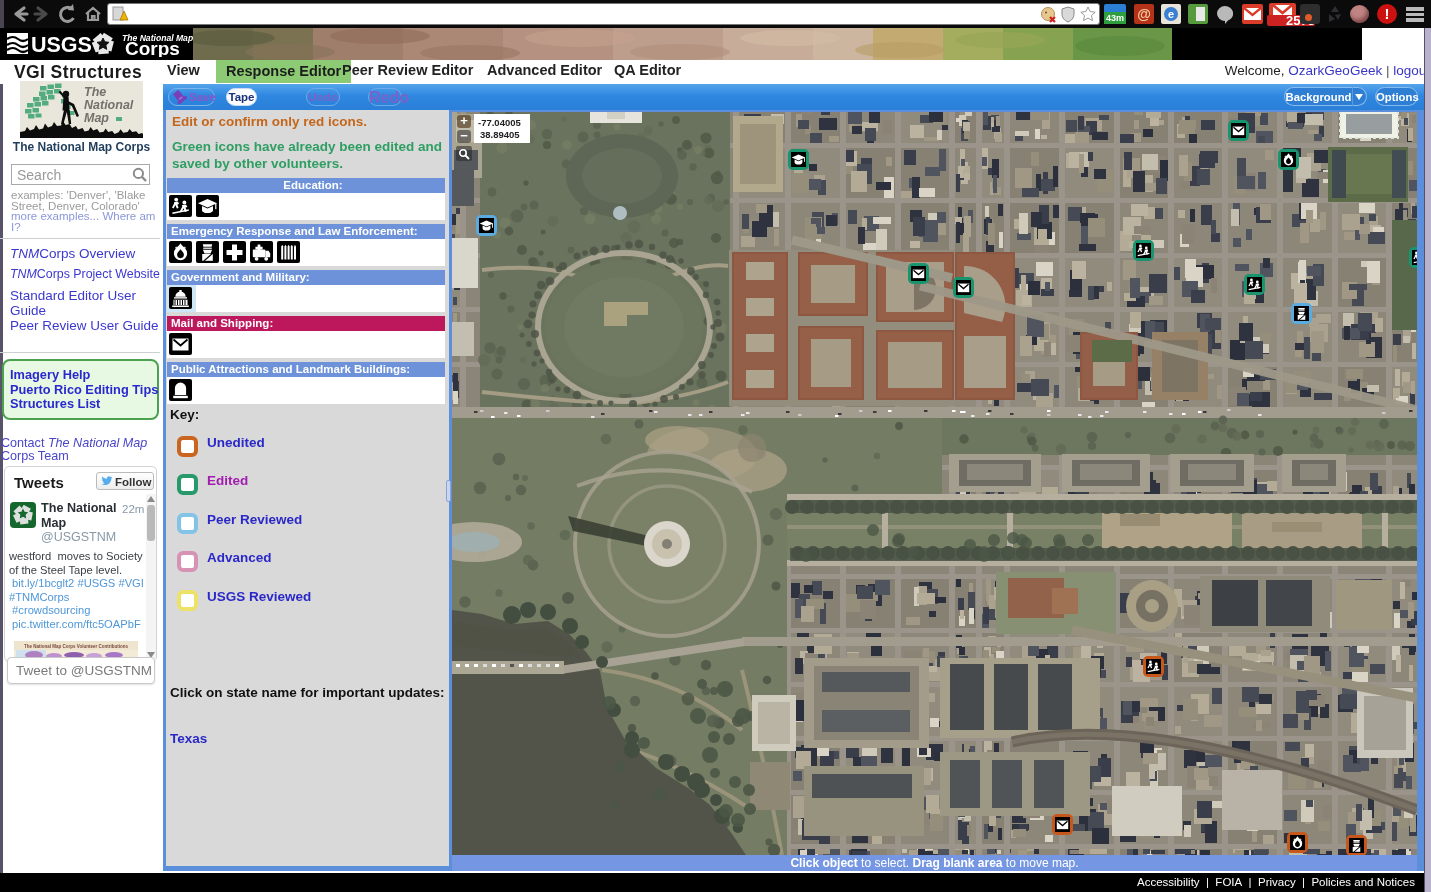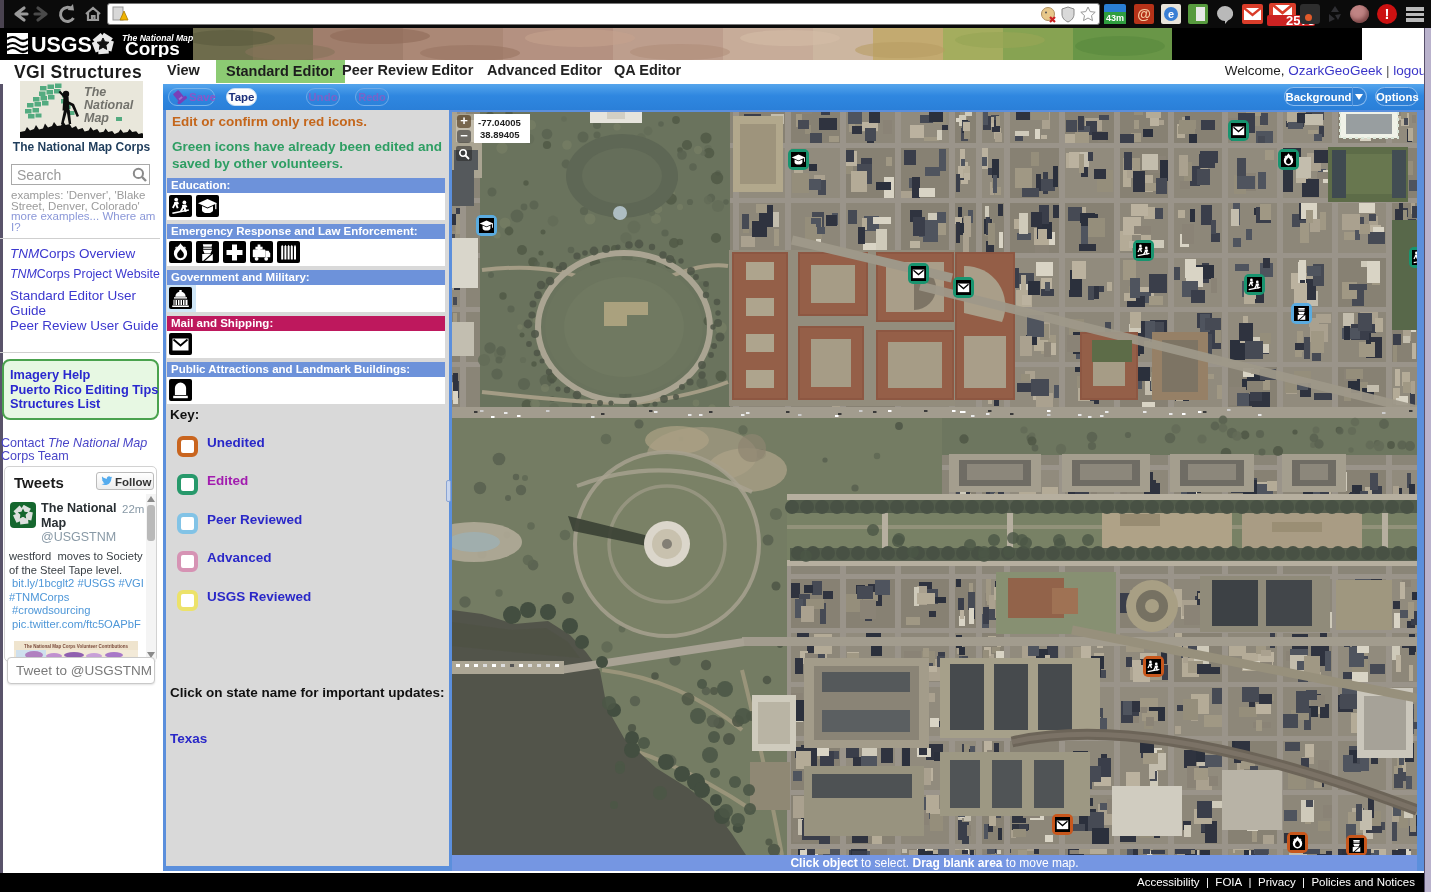--- a/index.html
+++ b/index.html
@@ -103,21 +103,21 @@
         </g>
   <path d="M0 -6 l1.8 3.8 4.2.5 -3.1 2.9 .8 4.2 -3.7-2.1 -3.7 2.1 .8-4.2 -3.1-2.9 4.2-.5 Z" fill="#111" stroke="#111"></path>
  </g>
  <text x="116" y="9.5" font-family="Liberation Sans,sans-serif" font-size="8.6" font-weight="bold" font-style="italic" fill="#fff">The National Map</text>
  <text x="119" y="23.5" font-family="Liberation Sans,sans-serif" font-size="19" font-weight="bold" fill="#fff">Corps</text>
 </svg>
 
 <div class="abs" style="left:0;top:60px;width:1431px;height:24px;background:#fff;"></div>
 <div class="abs" style="left:14px;top:62px;font-size:17.5px;font-weight:bold;color:#1b1b1b;letter-spacing:.4px;">VGI Structures</div>
 <div class="abs" style="left:167px;top:62px;font-size:14.5px;font-weight:bold;color:#222;">View</div>
-<div class="abs" style="left:216px;top:60px;height:23px;background:#8ccb73;padding:3px 10px 0 10px;font-size:14.5px;font-weight:bold;color:#1d1d1d;">Standard Editor</div>
+<div class="abs" style="left:216px;top:60px;height:23px;background:#8ccb73;padding:3px 10px 0 10px;font-size:14.5px;font-weight:bold;color:#1d1d1d;">Response Editor</div>
 <div class="abs" style="left:342px;top:62px;font-size:14.5px;font-weight:bold;color:#222;">Peer Review Editor</div>
 <div class="abs" style="left:487px;top:62px;font-size:14.5px;font-weight:bold;color:#222;">Advanced Editor</div>
 <div class="abs" style="left:614px;top:62px;font-size:14.5px;font-weight:bold;color:#222;">QA Editor</div>
 <div class="abs" style="right:1px;top:63px;font-size:13.5px;color:#222;">Welcome, <span style="color:#3a35c8;">OzarkGeoGeek</span> <span style="color:#555;">|</span> <span style="color:#3a35c8;">logout</span></div>
 
 <div class="abs" style="left:0;top:84px;width:163px;height:789px;background:#fff;"></div>
 <div class="abs" style="left:0;top:84px;width:3px;height:789px;background:#59536a;"></div>
 <svg class="abs" style="left:20px;top:81px;" width="123" height="57" viewBox="0 0 123 57">
  <rect width="123" height="57" fill="#e9e7db"></rect>
  <g fill="#53ab80">
@@ -218,21 +218,21 @@
 <svg class="abs" style="left:172px;top:90px;" width="15" height="14" viewBox="0 0 15 14">
       <g transform="rotate(-40 7 7)">
         <rect x="4" y="1" width="7" height="9" rx="1" fill="#7a3fb8"></rect>
         <rect x="5.5" y="8" width="4" height="4" fill="#9a6fd0"></rect>
         <rect x="2" y="10" width="11" height="3" rx="1" fill="#7a3fb8"></rect>
       </g>
     </svg>
 <div class="abs" style="left:189px;top:91px;font-size:11.5px;font-weight:bold;color:#8a56c8;">Save</div>
 <div class="abs" style="left:226px;top:88px;width:31px;height:18px;background:#fdfdfd;border:1px solid #c9ddf2;border-radius:9px;text-align:center;font-size:11.5px;font-weight:bold;color:#1c2f7a;line-height:17px;">Tape</div>
 <div class="abs" style="left:306px;top:88px;width:34px;height:18px;border:1px solid #6faae8;border-radius:9px;text-align:center;font-size:11.5px;font-weight:bold;color:#7a63c8;line-height:17px;">Undo</div>
-<div class="abs" style="left:355px;top:88px;width:34px;height:18px;border:1px solid #6faae8;border-radius:9px;text-align:center;font-size:11px;font-weight:bold;color:#7a63c8;line-height:17px;">Redo</div>
+<div class="abs" style="left:368px;top:88px;width:34px;height:18px;border:1px solid #6faae8;border-radius:9px;text-align:center;font-size:16px;font-weight:bold;color:#7a63c8;line-height:17px;">Redo</div>
 <div class="abs" style="left:1284px;top:87px;width:68px;height:19px;background:#2e7fd4;border:1px solid #8abbee;border-right:none;border-radius:10px 0 0 10px;text-align:center;font-size:11.3px;font-weight:bold;color:#fff;line-height:18px;">Background</div>
 <div class="abs" style="left:1352px;top:87px;width:15px;height:19px;background:#2e7fd4;border:1px solid #8abbee;border-left:1px solid #5a9ae0;border-radius:0 10px 10px 0;"></div>
 <div class="abs" style="left:1355px;top:94px;width:0;height:0;border-left:4px solid transparent;border-right:4px solid transparent;border-top:6px solid #fff;"></div>
 <div class="abs" style="left:1375px;top:87px;width:43px;height:19px;background:#2e7fd4;border:1px solid #8abbee;border-radius:10px;text-align:center;font-size:11.3px;font-weight:bold;color:#fff;line-height:18px;">Options</div>
 
 <svg class="abs" style="left:452px;top:110px;" width="965" height="745" viewBox="0 0 965 745">
 <defs>
         <clipPath id="mapclip">
           <rect width="965" height="745"></rect>
         </clipPath>
@@ -2825,21 +2825,21 @@
 <svg class="abs" style="left:458px;top:148px;" width="12" height="12" viewBox="0 0 12 12">
           <circle cx="5" cy="5" r="3.2" fill="none" stroke="#fff" stroke-width="1.6"></circle>
           <path d="M7.5 7.5 L11 11" stroke="#fff" stroke-width="1.8"></path>
         </svg>
 
 </div>
     </div>
 <div class="abs" style="left:166px;top:110px;width:283px;height:756px;background:#d9d9d9;"></div>
 <div class="abs" style="left:172px;top:114px;width:270px;font-size:13.5px;font-weight:bold;color:#c4661b;">Edit or confirm only red icons.</div>
 <div class="abs" style="left:172px;top:139px;width:272px;font-size:13.5px;line-height:16.5px;font-weight:bold;color:#2e9e63;">Green icons have already been edited and saved by other volunteers.</div>
-<div class="abs" style="left:167px;top:178px;width:278px;height:15px;background:#6d92da;color:#fff;font-size:11.5px;font-weight:bold;padding:1px 0 0 4px;">Education:</div>
+<div class="abs" style="left:167px;top:178px;width:278px;height:15px;background:#6d92da;color:#fff;font-size:11.5px;font-weight:bold;padding:1px 0 0 14px;text-align:center;">Education:</div>
 <div class="abs" style="left:167px;top:193px;width:278px;height:27px;background:#fff;"></div>
 <div class="abs" style="left:169px;top:195px;width:23px;height:22px;background:#000;border-radius:2px;"></div>
     <svg class="abs" style="left:169px;top:195px;" width="23" height="22" viewBox="0 0 23 22">
       <g fill="#fff">
         <circle cx="7.2" cy="4.6" r="1.9"></circle>
         <path d="M5 7.2 L9 6.4 L10 9 L8.4 9.6 L9.6 13 L7.8 13.6 L6.4 10 L4.6 13.4 L3 12.6 L5 8.8 Z"></path>
         <circle cx="15.4" cy="7.4" r="1.9"></circle>
         <path d="M13 10 L17 9.4 L18.4 12 L16.6 12.6 L17.8 16.4 L15.8 17 L14.6 13.2 L12.6 16.8 L11 16 L13.2 11.8 Z"></path>
         <path d="M3.2 17.4 L19.6 14.2 L20 15.8 L3.6 19 Z"></path>
       </g>

